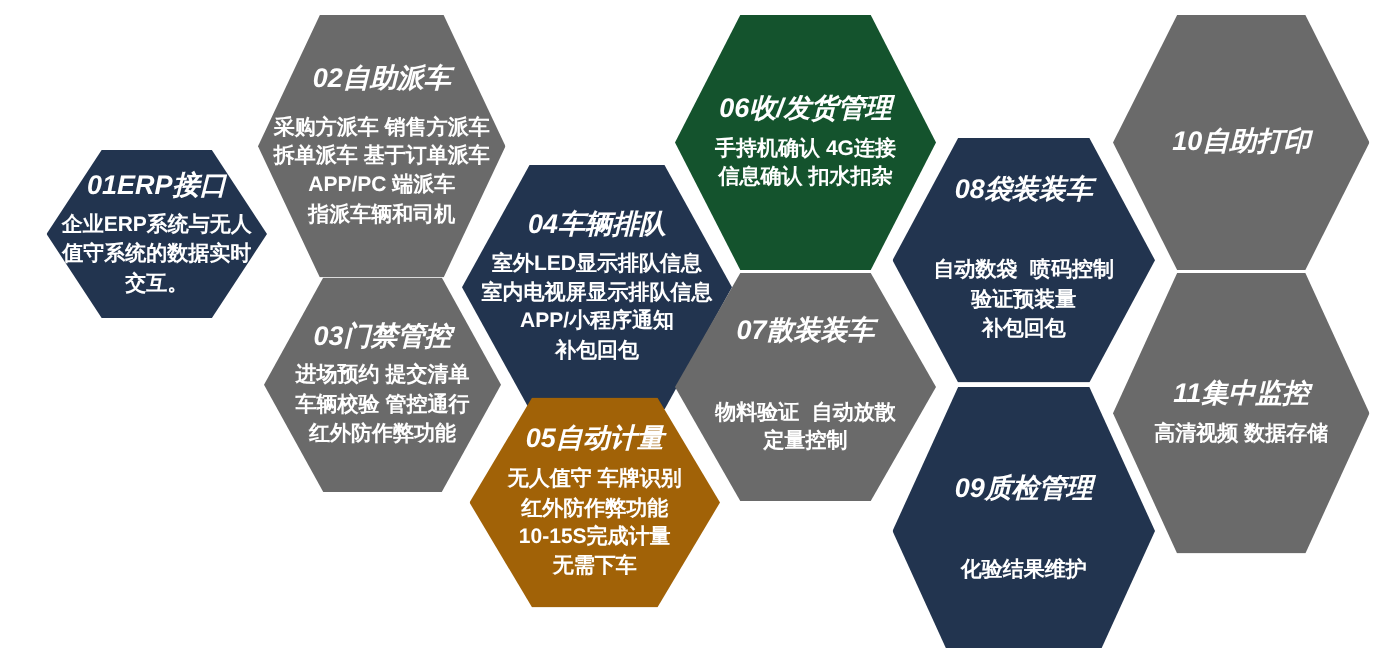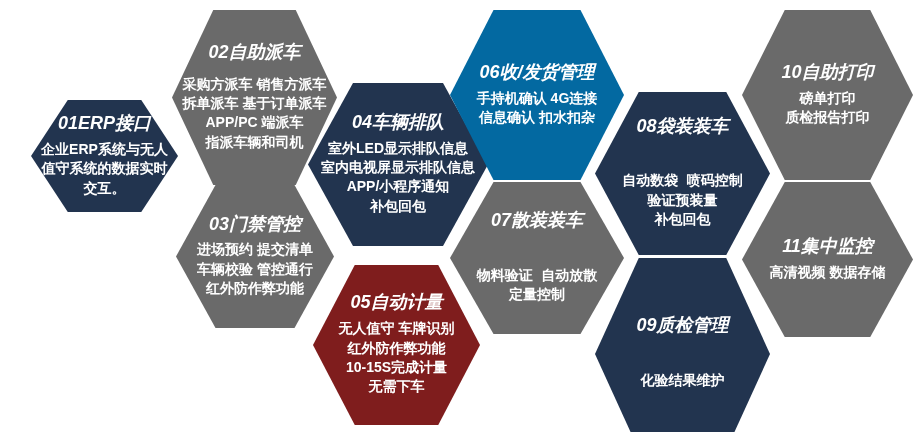--- a/index.html
+++ b/index.html
@@ -78,41 +78,41 @@
 
   <div class="hex gray t18 b14 gap-s" style="left: 176px; top: 185px; width: 158px; height: 143px; background: rgb(106, 106, 106);">
     <div class="title">03门禁管控</div>
     <div class="body">
       <span class="ln">进场预约 提交清单</span>
       <span class="ln">车辆校验 管控通行</span>
       <span class="ln">红外防作弊功能</span>
     </div>
   </div>
 
-  <div class="hex navy t18 b14 gap-s" style="left: 308px; top: 83px; width: 180px; height: 163px; background: rgb(34, 52, 79);">
+  <div class="hex navy t18 b14 gap-s" style="left: 308px; top: 110px; width: 180px; height: 163px; background: rgb(34, 52, 79);">
     <div class="title">04车辆排队</div>
     <div class="body">
       <span class="ln">室外LED显示排队信息</span>
       <span class="ln">室内电视屏显示排队信息</span>
       <span class="ln">APP/小程序通知</span>
       <span class="ln">补包回包</span>
     </div>
   </div>
 
-  <div class="hex navy t18 b14 gap-s" style="left: 313px; top: 265px; width: 167px; height: 160px; background: #7f1d1d;">
+  <div class="hex navy t18 b14 gap-s" style="left: 313px; top: 265px; width: 167px; height: 140px; background: #a16207;">
     <div class="title">05自动计量</div>
     <div class="body">
       <span class="ln">无人值守 车牌识别</span>
       <span class="ln">红外防作弊功能</span>
       <span class="ln">10-15S完成计量</span>
       <span class="ln">无需下车</span>
     </div>
   </div>
 
-  <div class="hex gray t18 b14 gap-s" style="left: 450px; top: 10px; width: 174px; height: 170px; background: #0369a1;">
+  <div class="hex gray t18 b14 gap-s" style="left: 450px; top: 10px; width: 174px; height: 170px; background: #14532d;">
     <div class="title">06收/发货管理</div>
     <div class="body">
       <span class="ln">手持机确认 4G连接</span>
       <span class="ln">信息确认 扣水扣杂</span>
     </div>
   </div>
 
   <div class="hex gray t18 b14 gap-l" style="left: 450px; top: 182px; width: 174px; height: 152px; background: rgb(106, 106, 106);">
     <div class="title">07散装装车</div>
     <div class="body">
@@ -132,26 +132,22 @@
 
   <div class="hex navy t18 b14 gap-l" style="left: 595px; top: 258px; width: 175px; height: 192px; background: rgb(34, 52, 79);">
     <div class="title">09质检管理</div>
     <div class="body">
       <span class="ln">化验结果维护</span>
     </div>
   </div>
 
   <div class="hex gray t18 b14 gap-s" style="left: 742px; top: 10px; width: 171px; height: 170px; background: rgb(106, 106, 106);">
     <div class="title">10自助打印</div>
-    <div class="body">
-      <span class="ln">磅单打印</span>
-      <span class="ln">质检报告打印</span>
-    </div>
   </div>
 
-  <div class="hex gray t18 b14 gap-s" style="left: 742px; top: 182px; width: 171px; height: 155px; background: rgb(106, 106, 106);">
+  <div class="hex gray t18 b14 gap-s" style="left: 742px; top: 182px; width: 171px; height: 187px; background: rgb(106, 106, 106);">
     <div class="title">11集中监控</div>
     <div class="body">
       <span class="ln">高清视频 数据存储</span>
     </div>
   </div>
 
 </div>
 
 </body></html>

